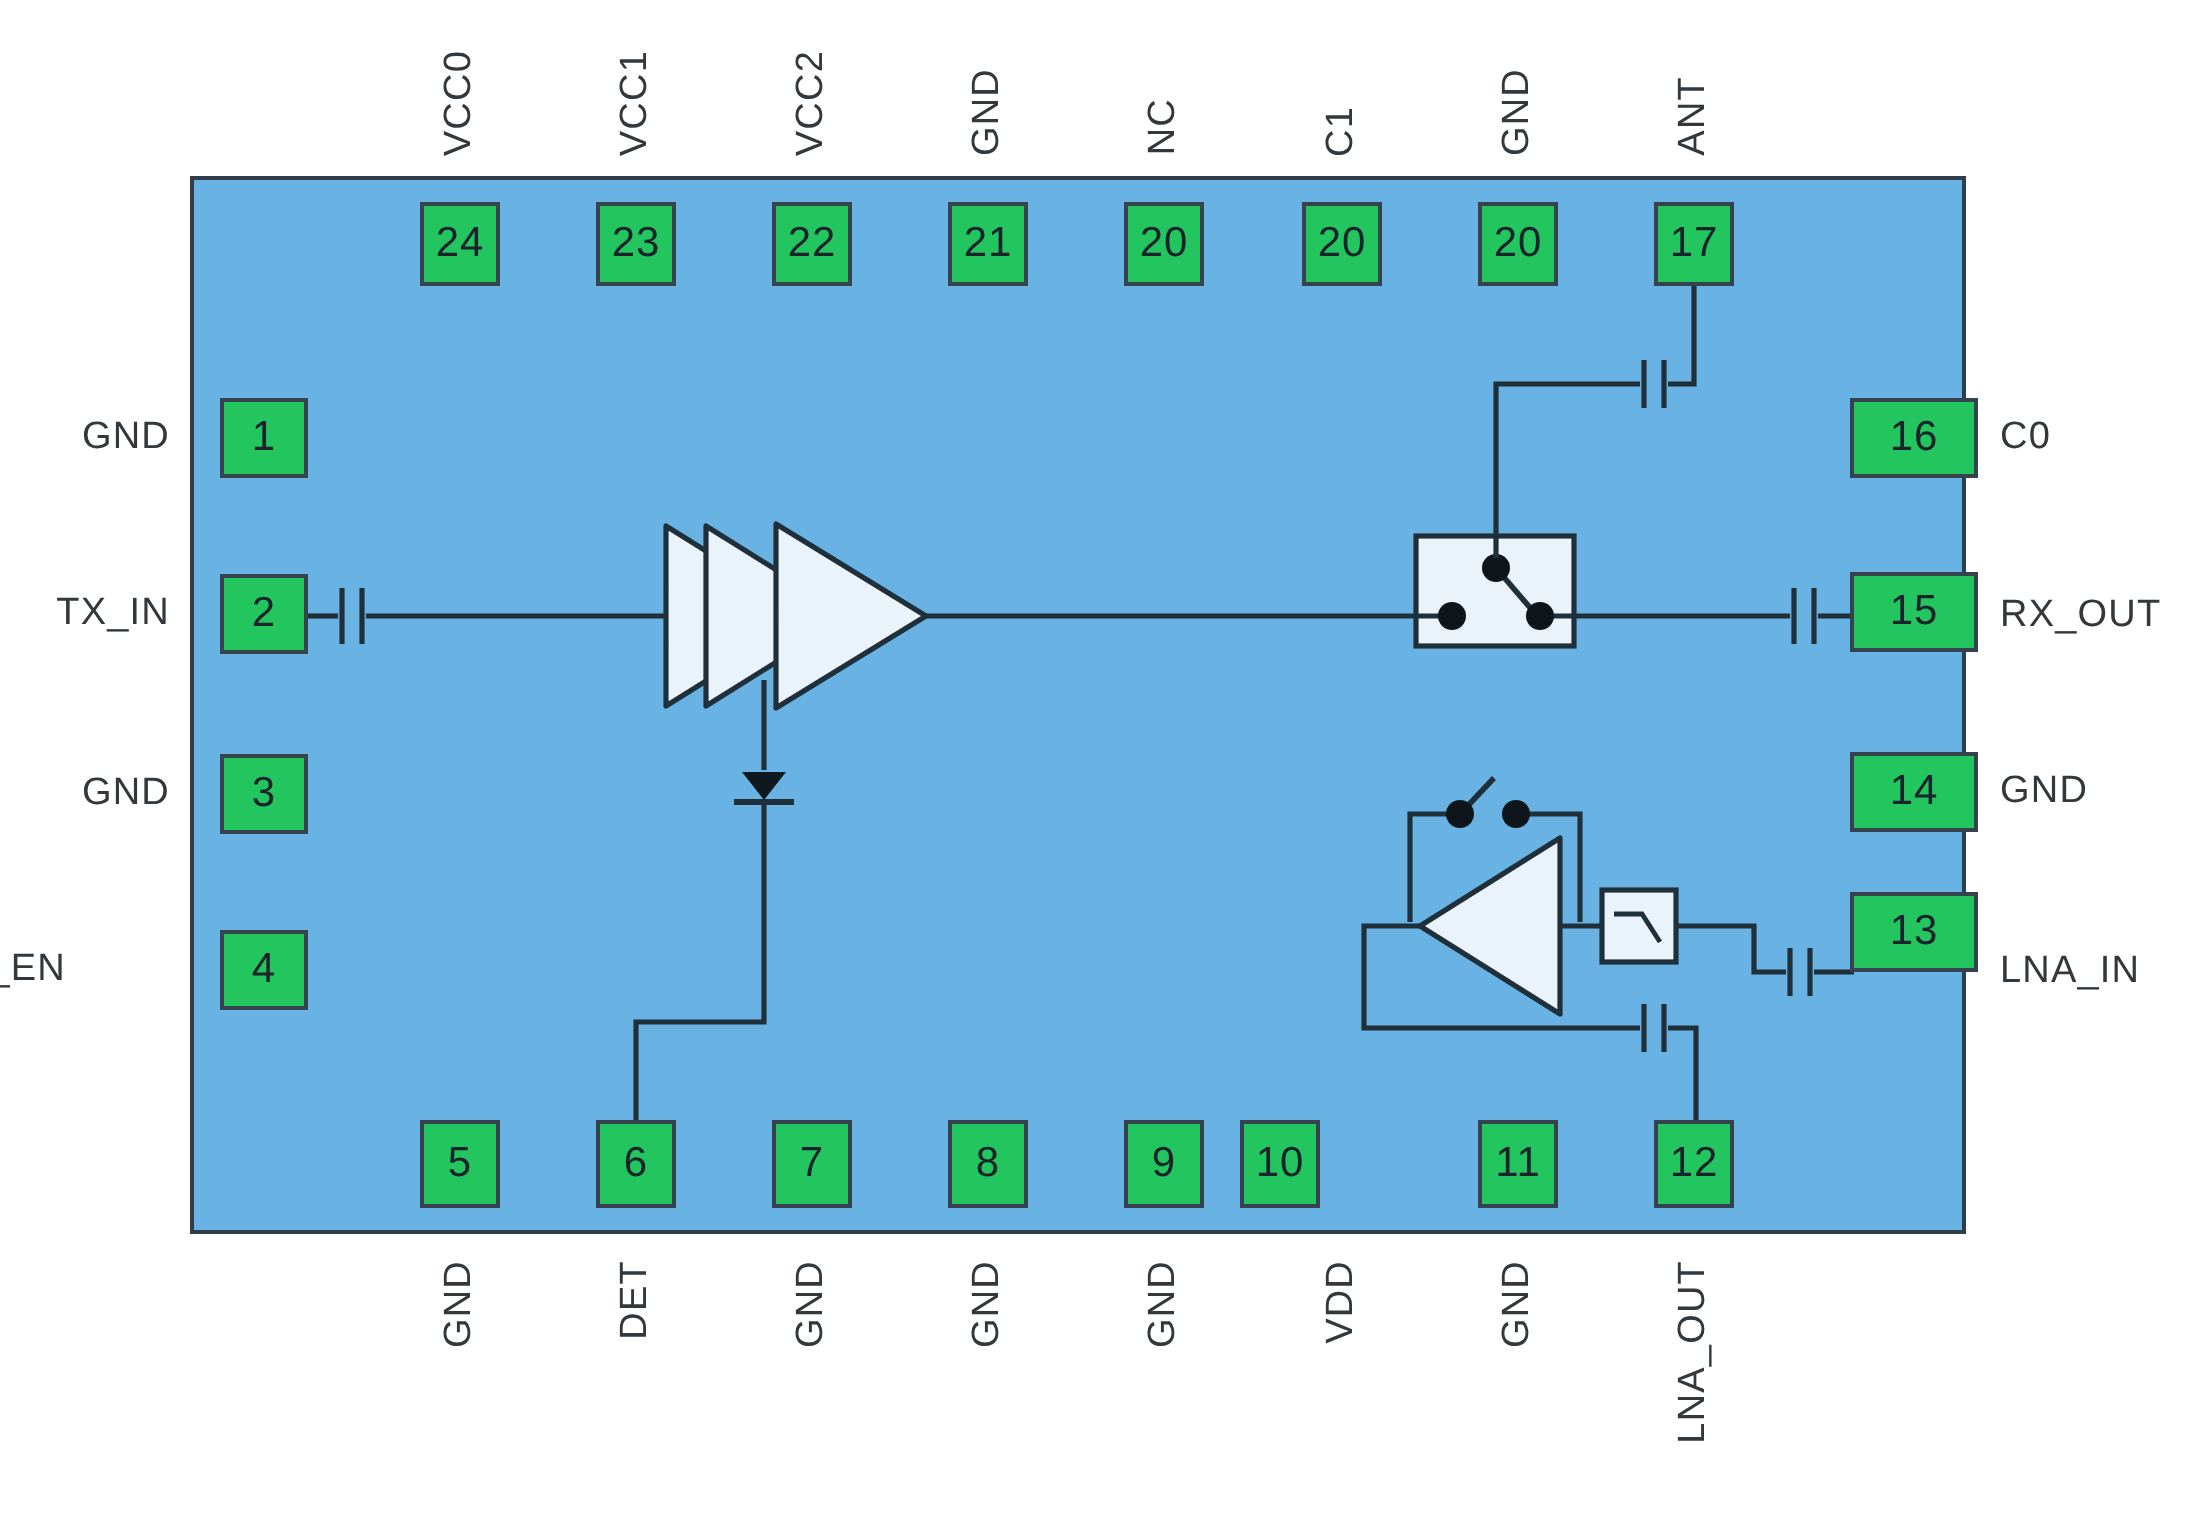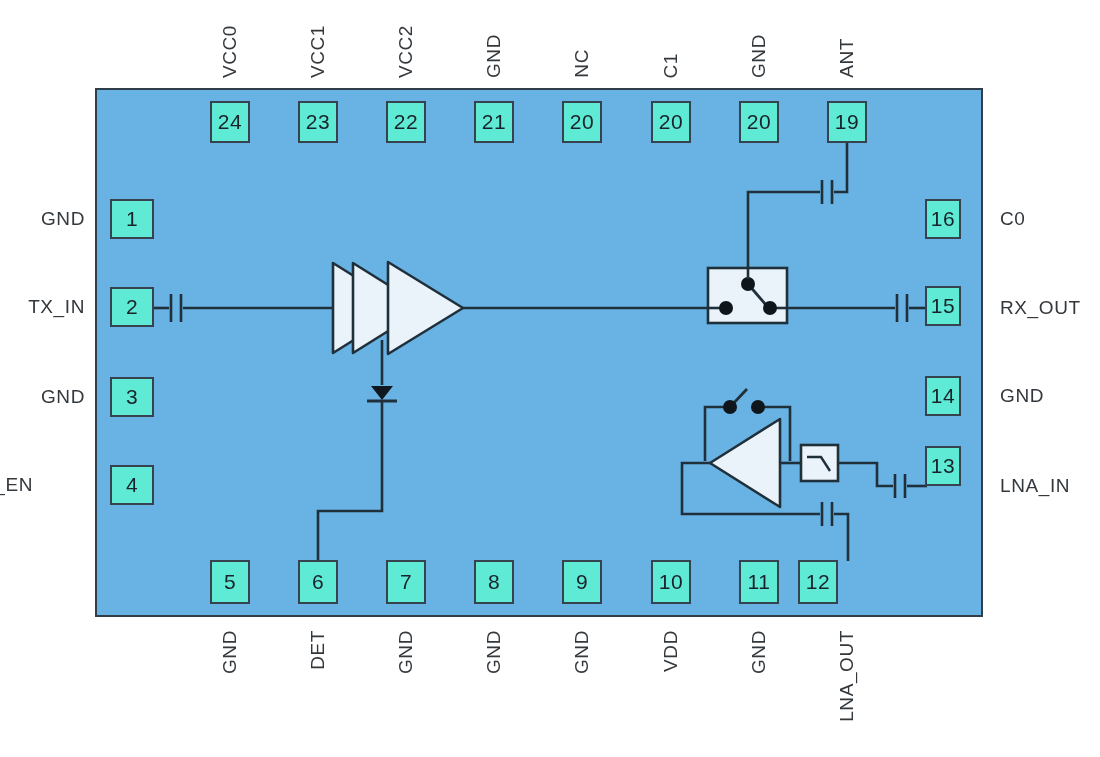--- a/index.html
+++ b/index.html
@@ -7,28 +7,28 @@
     position:relative;width:1100px;height:757px;background:#ffffff;overflow:hidden;
     font-family:"Liberation Sans","DejaVu Sans",sans-serif;
   }
   .chip-body{
     position:absolute;left:95px;top:88px;width:888px;height:529px;
     background:#68B3E4;border:2px solid #2F3E49;box-sizing:border-box;
   }
   .wires{position:absolute;left:0;top:0;width:1100px;height:757px;}
   .pin{
     position:absolute;box-sizing:border-box;
-    background:#5eead4;border:2px solid #36434E;
+    background:#22c55e;border:2px solid #36434E;
     display:flex;align-items:center;justify-content:center;
     font-size:21px;color:#1A232B;letter-spacing:0.5px;
   }
   .pin-top{width:40px;height:42px;top:101px;}
   .pin-bottom{width:40px;height:44px;top:560px;}
   .pin-left{left:110px;width:44px;height:40px;}
-  .pin-right{left:925px;width:36px;height:40px;}
+  .pin-right{left:925px;width:64px;height:40px;}
   .hlabel{
     position:absolute;font-size:19px;color:#33383D;letter-spacing:0.6px;
     white-space:nowrap;line-height:24px;
   }
   .hlabel-left{text-align:right;}
   .vlabel{
     position:absolute;font-size:19px;color:#33383D;letter-spacing:0.6px;
     white-space:nowrap;writing-mode:vertical-rl;transform:rotate(180deg);line-height:23px;
   }
   .vlabel-top{bottom:679px;}
@@ -139,30 +139,30 @@
     </g>
   </svg>
 
   <div class="pin pin-top" style="left:210px">24</div>
   <div class="pin pin-top" style="left:298px">23</div>
   <div class="pin pin-top" style="left:386px">22</div>
   <div class="pin pin-top" style="left:474px">21</div>
   <div class="pin pin-top" style="left:562px">20</div>
   <div class="pin pin-top" style="left:651px">20</div>
   <div class="pin pin-top" style="left:739px">20</div>
-  <div class="pin pin-top" style="left:827px">19</div>
+  <div class="pin pin-top" style="left:827px">17</div>
 
   <div class="pin pin-bottom" style="left:210px">5</div>
   <div class="pin pin-bottom" style="left:298px">6</div>
   <div class="pin pin-bottom" style="left:386px">7</div>
   <div class="pin pin-bottom" style="left:474px">8</div>
   <div class="pin pin-bottom" style="left:562px">9</div>
-  <div class="pin pin-bottom" style="left:651px">10</div>
+  <div class="pin pin-bottom" style="left:620px">10</div>
   <div class="pin pin-bottom" style="left:739px">11</div>
-  <div class="pin pin-bottom" style="left:798px">12</div>
+  <div class="pin pin-bottom" style="left:827px">12</div>
 
   <div class="pin pin-left" style="top:199px">1</div>
   <div class="pin pin-left" style="top:287px">2</div>
   <div class="pin pin-left" style="top:377px">3</div>
   <div class="pin pin-left" style="top:465px">4</div>
 
   <div class="pin pin-right" style="top:199px">16</div>
   <div class="pin pin-right" style="top:286px">15</div>
   <div class="pin pin-right" style="top:376px">14</div>
   <div class="pin pin-right" style="top:446px">13</div>

